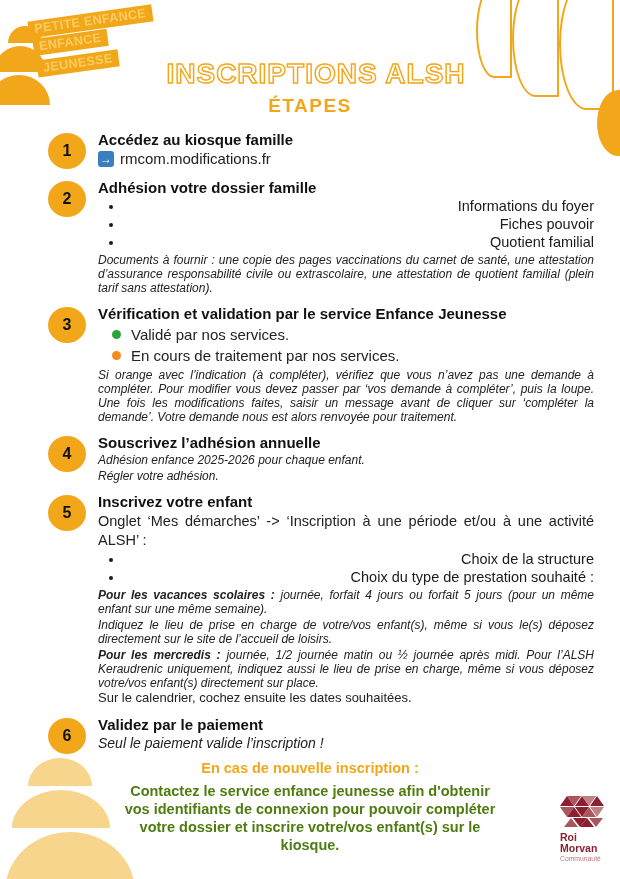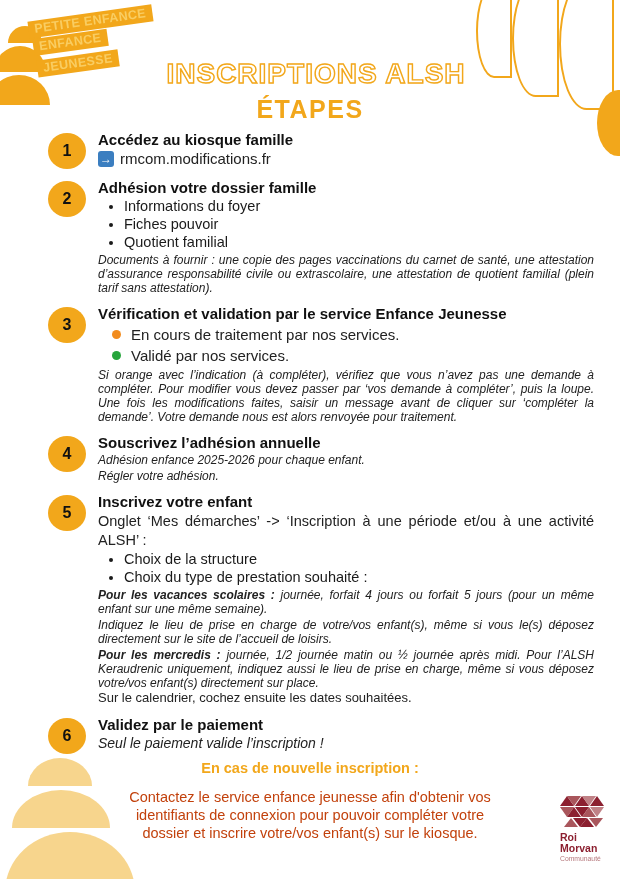--- a/index.html
+++ b/index.html
@@ -44,42 +44,42 @@
 
   .title {
     position:absolute; top:58px; left:0; right:0; text-align:center;
     font-size:28px; font-weight:800; letter-spacing:1px; text-transform:uppercase;
     color:#ffffff; -webkit-text-stroke:1.4px #F2A71B;
     text-shadow:0 0 1px #F2A71B;
     margin-left:12px;
   }
   .subtitle {
     position:absolute; top:95px; left:0; right:0; text-align:center;
-    font-size:25px; font-weight:800; letter-spacing:1.5px; color:#F2A71B;
+    font-size:19px; font-weight:800; letter-spacing:1.5px; color:#F2A71B;
   }
 
   
   .steps { position:absolute; top:131px; left:48px; right:26px; }
   .step { display:flex; gap:12px; margin-bottom:10px; }
   .num {
     flex:0 0 auto; width:38px; height:36px; border-radius:50%;
     background:#F2A71B; color:#111; font-weight:700; font-size:16px;
     display:flex; align-items:center; justify-content:center; margin-top:2px;
   }
   .body { flex:1; min-width:0; }
   .step h3 { font-size:15px; font-weight:700; color:#111; margin-bottom:2px; }
 
   .link-row { display:flex; align-items:center; gap:6px; font-size:15px; color:#222; margin-top:2px; }
   .link-icon {
     width:16px; height:16px; background:#3B7EC0; border-radius:3px;
     color:#fff; display:flex; align-items:center; justify-content:center;
     font-size:12px; font-weight:700; line-height:1;
   }
 
-  ul.bullets { margin:1px 0 2px; padding-left:26px; font-size:14.5px; line-height:17px; list-style:disc; }
+  ul.bullets { margin:1px 0 2px; padding-left:26px; font-size:14.5px; line-height:17px; list-style:disc;text-align:right; }
   ul.bullets li { margin-bottom:1px; }
 
   .note { margin-top:2px; font-style:italic; font-size:12px; line-height:14px; text-align:justify; color:#222; }
   .note.short { text-align:left; }
   .note .lead { font-weight:700; }
   .plain-line { font-style:normal; font-size:13px; line-height:16px; text-align:left; color:#222; }
 
   ul.status { list-style:none; margin:2px 0 1px; padding-left:14px; }
   ul.status li { display:flex; align-items:center; gap:10px; font-size:15px; line-height:21px; color:#222; }
   .dot { width:9px; height:9px; border-radius:50%; flex:0 0 auto; }
@@ -87,22 +87,22 @@
   .dot.green  { background:#27A53C; }
 
   .intro { font-size:14.5px; line-height:19px; text-align:justify; color:#222; margin-bottom:1px; }
 
   
   .t1 { left:28px; top:758px; width:64px; height:28px; }
   .t2 { left:12px; top:790px; width:98px; height:38px; }
   .t3 { left:5px;  top:832px; width:130px; height:60px; }
 
   .notice { position:absolute; top:760px; left:122px; width:376px; text-align:center; }
-  .notice-title { font-size:14.5px; font-weight:700; color:#F2A71B; margin-bottom:12px; }
-  .notice-body  { font-size:14.5px; line-height:18px; color:#c2410c; }
+  .notice-title { font-size:14.5px; font-weight:700; color:#F2A71B; margin-bottom:6px; }
+  .notice-body  { font-size:14.5px; line-height:18px; color:#4d7c0f;font-weight:bold; }
 
   .rmc { position:absolute; left:560px; top:796px; width:56px; }
   .rmc svg { display:block; margin-bottom:4px; }
   .rmc-l1, .rmc-l2 { font-size:10.5px; font-weight:700; color:#8C2030; line-height:11px; }
   .rmc-l3 { font-size:6.8px; color:#B5777C; line-height:9px; }
 </style>
 </head>
 <body>
 
 <div class="page">
@@ -150,26 +150,26 @@
         <p class="note">Documents à fournir : une copie des pages vaccinations du carnet de santé, une attestation d’assurance responsabilité civile ou extrascolaire, une attestation de quotient familial (plein tarif sans attestation).</p>
       </div>
     </div>
 
     <div class="step">
       <div class="num">3</div>
       <div class="body">
         <h3>Vérification et validation par le service Enfance Jeunesse</h3>
         <ul class="status">
           <li>
+            <span class="dot green"></span>
+            <span>Validé par nos services.</span>
+          </li>
+          <li>
             <span class="dot orange"></span>
             <span>En cours de traitement par nos services.</span>
-          </li>
-          <li>
-            <span class="dot green"></span>
-            <span>Validé par nos services.</span>
           </li>
         </ul>
         <p class="note">Si orange avec l’indication (à compléter), vérifiez que vous n’avez pas une demande à compléter. Pour modifier vous devez passer par ‘vos demande à compléter’, puis la loupe. Une fois les modifications faites, saisir un message avant de cliquer sur ‘compléter la demande’. Votre demande nous est alors renvoyée pour traitement.</p>
       </div>
     </div>
 
     <div class="step">
       <div class="num">4</div>
       <div class="body">
         <h3>Souscrivez l’adhésion annuelle</h3>

